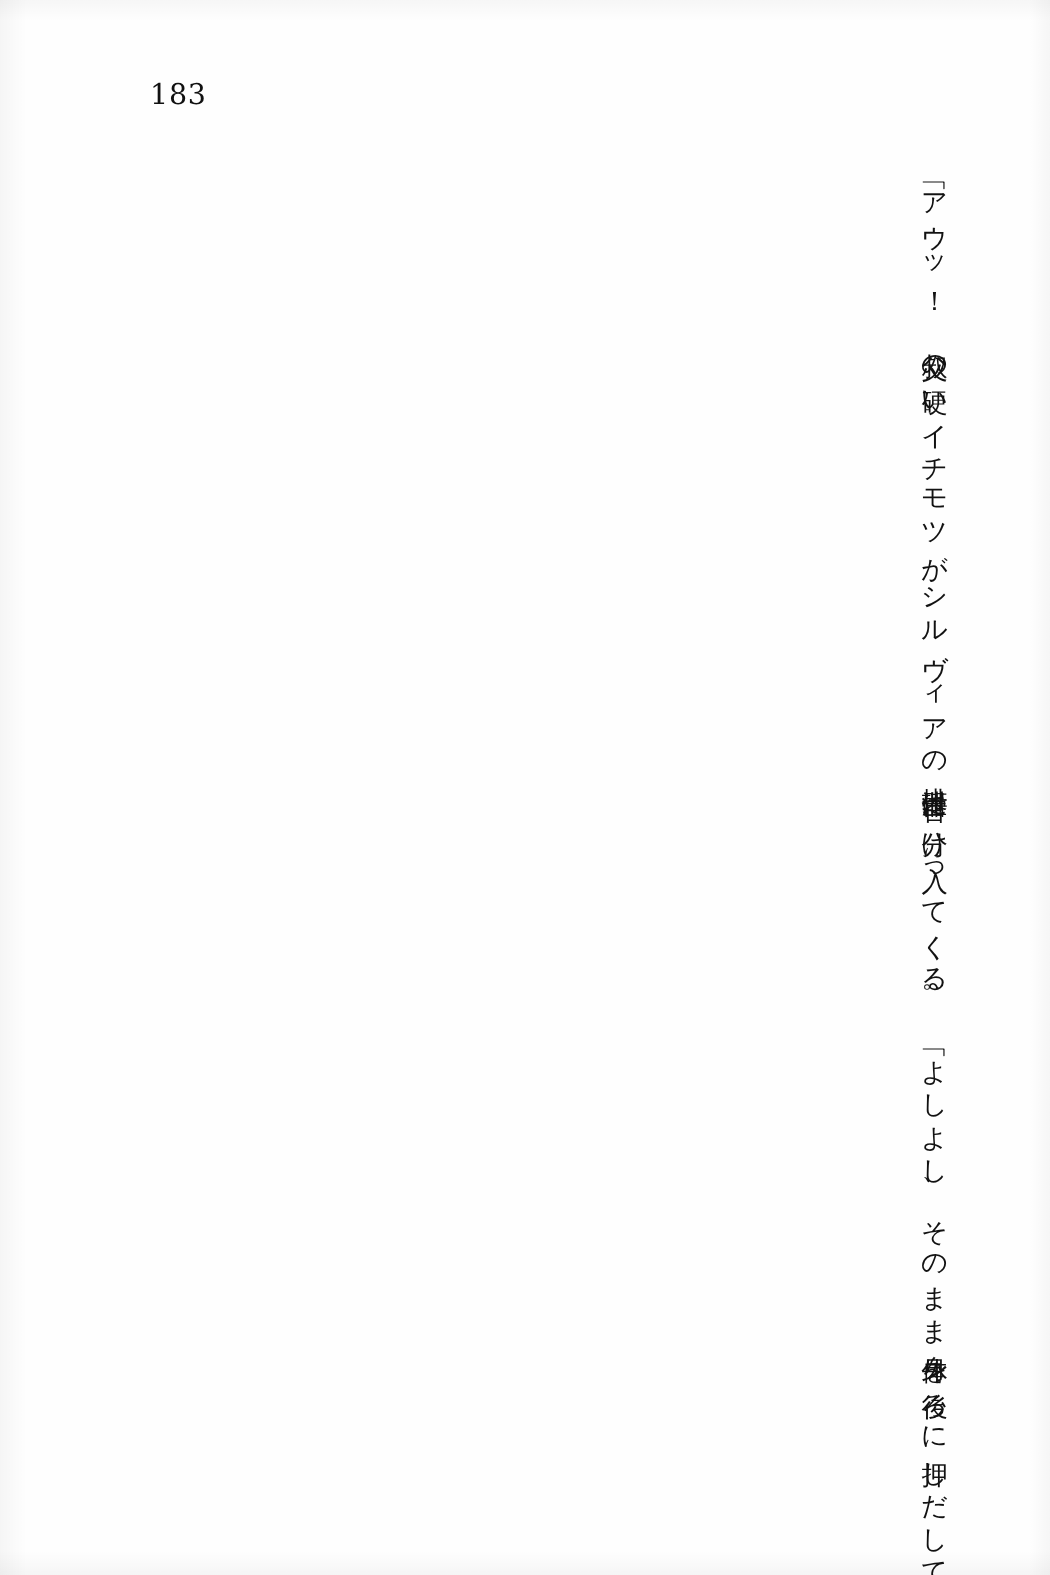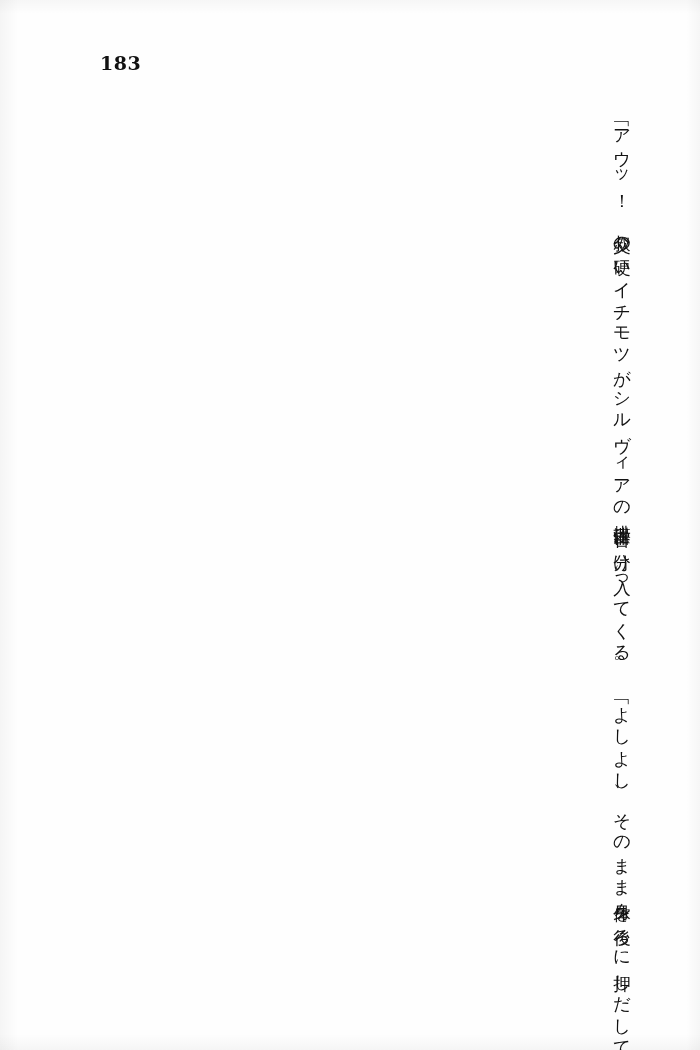--- a/index.html
+++ b/index.html
@@ -35,21 +35,21 @@
       linear-gradient(to bottom, rgba(0,0,0,0.03), rgba(0,0,0,0) 14px),
       linear-gradient(to top, rgba(0,0,0,0.035), rgba(0,0,0,0) 16px);
   }
 
   .folio {
     position: absolute;
     top: 52px;
     left: 100px;
     font-family: "DejaVu Serif", "Liberation Serif", serif;
     font-size: 19px;
-    font-weight: 700;
+    font-weight: 400;
     letter-spacing: 0.5px;
     color: #111;
   }
 
   .text-block {
     position: absolute;
     top: 96px;
     left: 74px;
     width: 556px;
     height: 880px;

